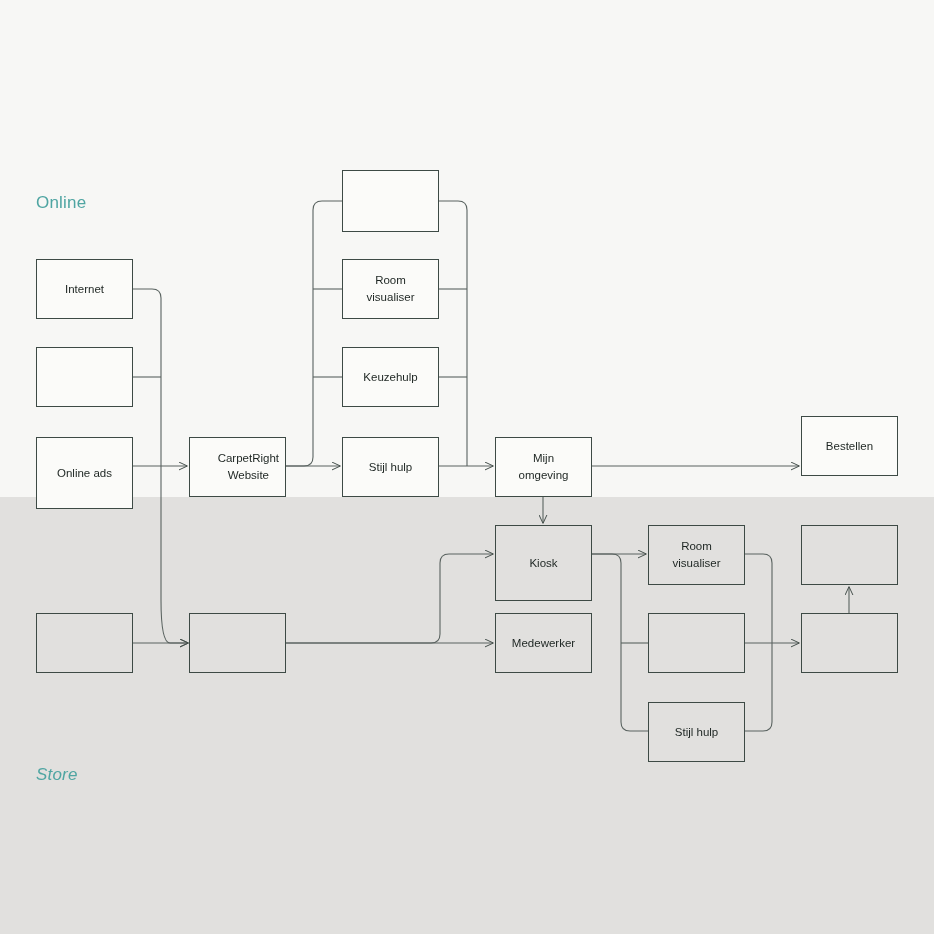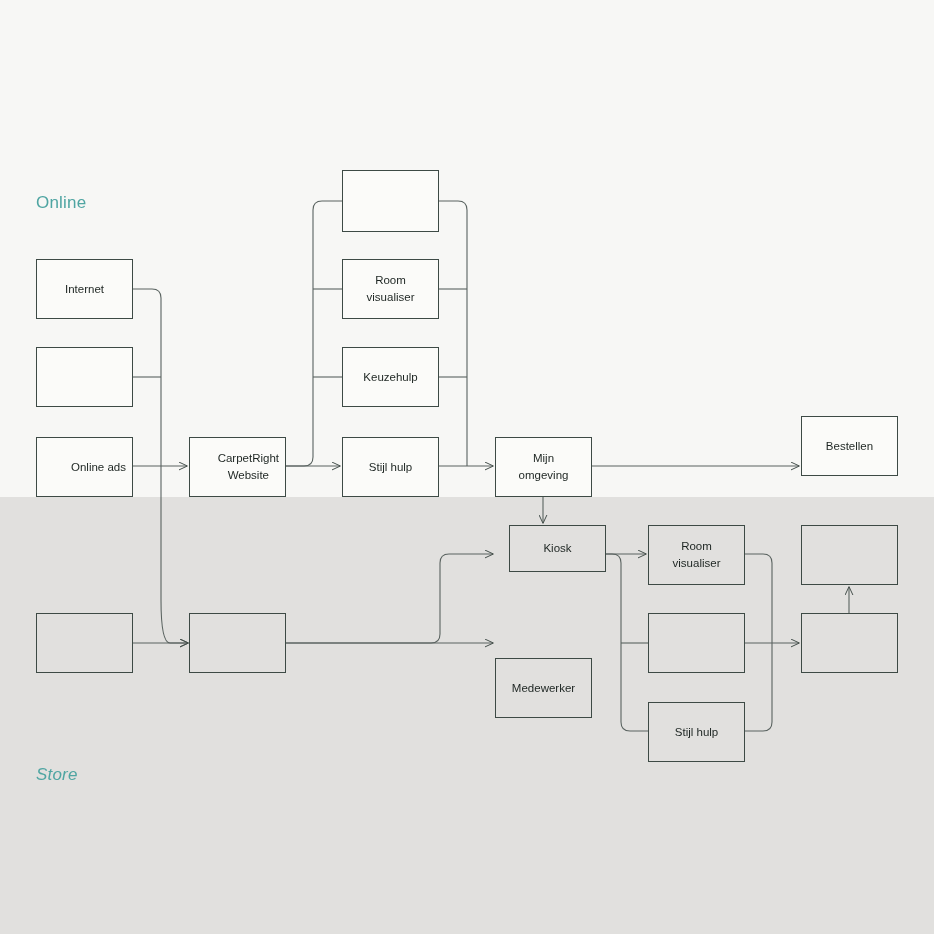--- a/index.html
+++ b/index.html
@@ -123,21 +123,21 @@
   <div class="band-label" id="label-online">Online</div>
   <div class="band-label" id="label-store">Store</div>
 
   <div id="nodes-layer">
       <div class="node online" id="n-internet" style="left: 36px; top: 259px; width: 97px; height: 60px;">
         <span>Internet</span>
       </div>
       <div class="node online" id="n-source-2" style="left: 36px; top: 347px; width: 97px; height: 60px;">
         <span></span>
       </div>
-      <div class="node online" id="n-online-ads" style="left: 36px; top: 437px; width: 97px; height: 60px; justify-content: flex-end;">
+      <div class="node online" id="n-online-ads" style="left: 36px; top: 437px; width: 97px; height: 72px;">
         <span>Online ads</span>
       </div>
       <div class="node online" id="n-website" style="left: 189px; top: 437px; width: 97px; height: 60px; justify-content: flex-end;">
         <span>CarpetRight
 Website</span>
       </div>
       <div class="node online" id="n-tool-top" style="left: 342px; top: 170px; width: 97px; height: 62px;">
         <span></span>
       </div>
       <div class="node online" id="n-room-vis-online" style="left: 342px; top: 259px; width: 97px; height: 60px;">
@@ -156,24 +156,24 @@
       </div>
       <div class="node online" id="n-bestellen" style="left: 801px; top: 416px; width: 97px; height: 60px; justify-content: center;">
         <span>Bestellen</span>
       </div>
       <div class="node store" id="n-store-source" style="left: 36px; top: 613px; width: 97px; height: 60px;">
         <span></span>
       </div>
       <div class="node store" id="n-store-entry" style="left: 189px; top: 613px; width: 97px; height: 60px;">
         <span></span>
       </div>
-      <div class="node store" id="n-kiosk" style="left: 509px; top: 525px; width: 97px; height: 47px; text-align: right;">
+      <div class="node store" id="n-kiosk" style="left: 495px; top: 525px; width: 97px; height: 76px; text-align: right;">
         <span>Kiosk</span>
       </div>
-      <div class="node store" id="n-medewerker" style="left: 495px; top: 613px; width: 97px; height: 60px; margin-top: 45px;">
+      <div class="node store" id="n-medewerker" style="left: 495px; top: 613px; width: 97px; height: 60px;">
         <span>Medewerker</span>
       </div>
       <div class="node store" id="n-room-vis-store" style="left: 648px; top: 525px; width: 97px; height: 60px;">
         <span>Room
 visualiser</span>
       </div>
       <div class="node store" id="n-store-tool-mid" style="left: 648px; top: 613px; width: 97px; height: 60px;">
         <span></span>
       </div>
       <div class="node store" id="n-stijl-hulp-store" style="left: 648px; top: 702px; width: 97px; height: 60px;">

